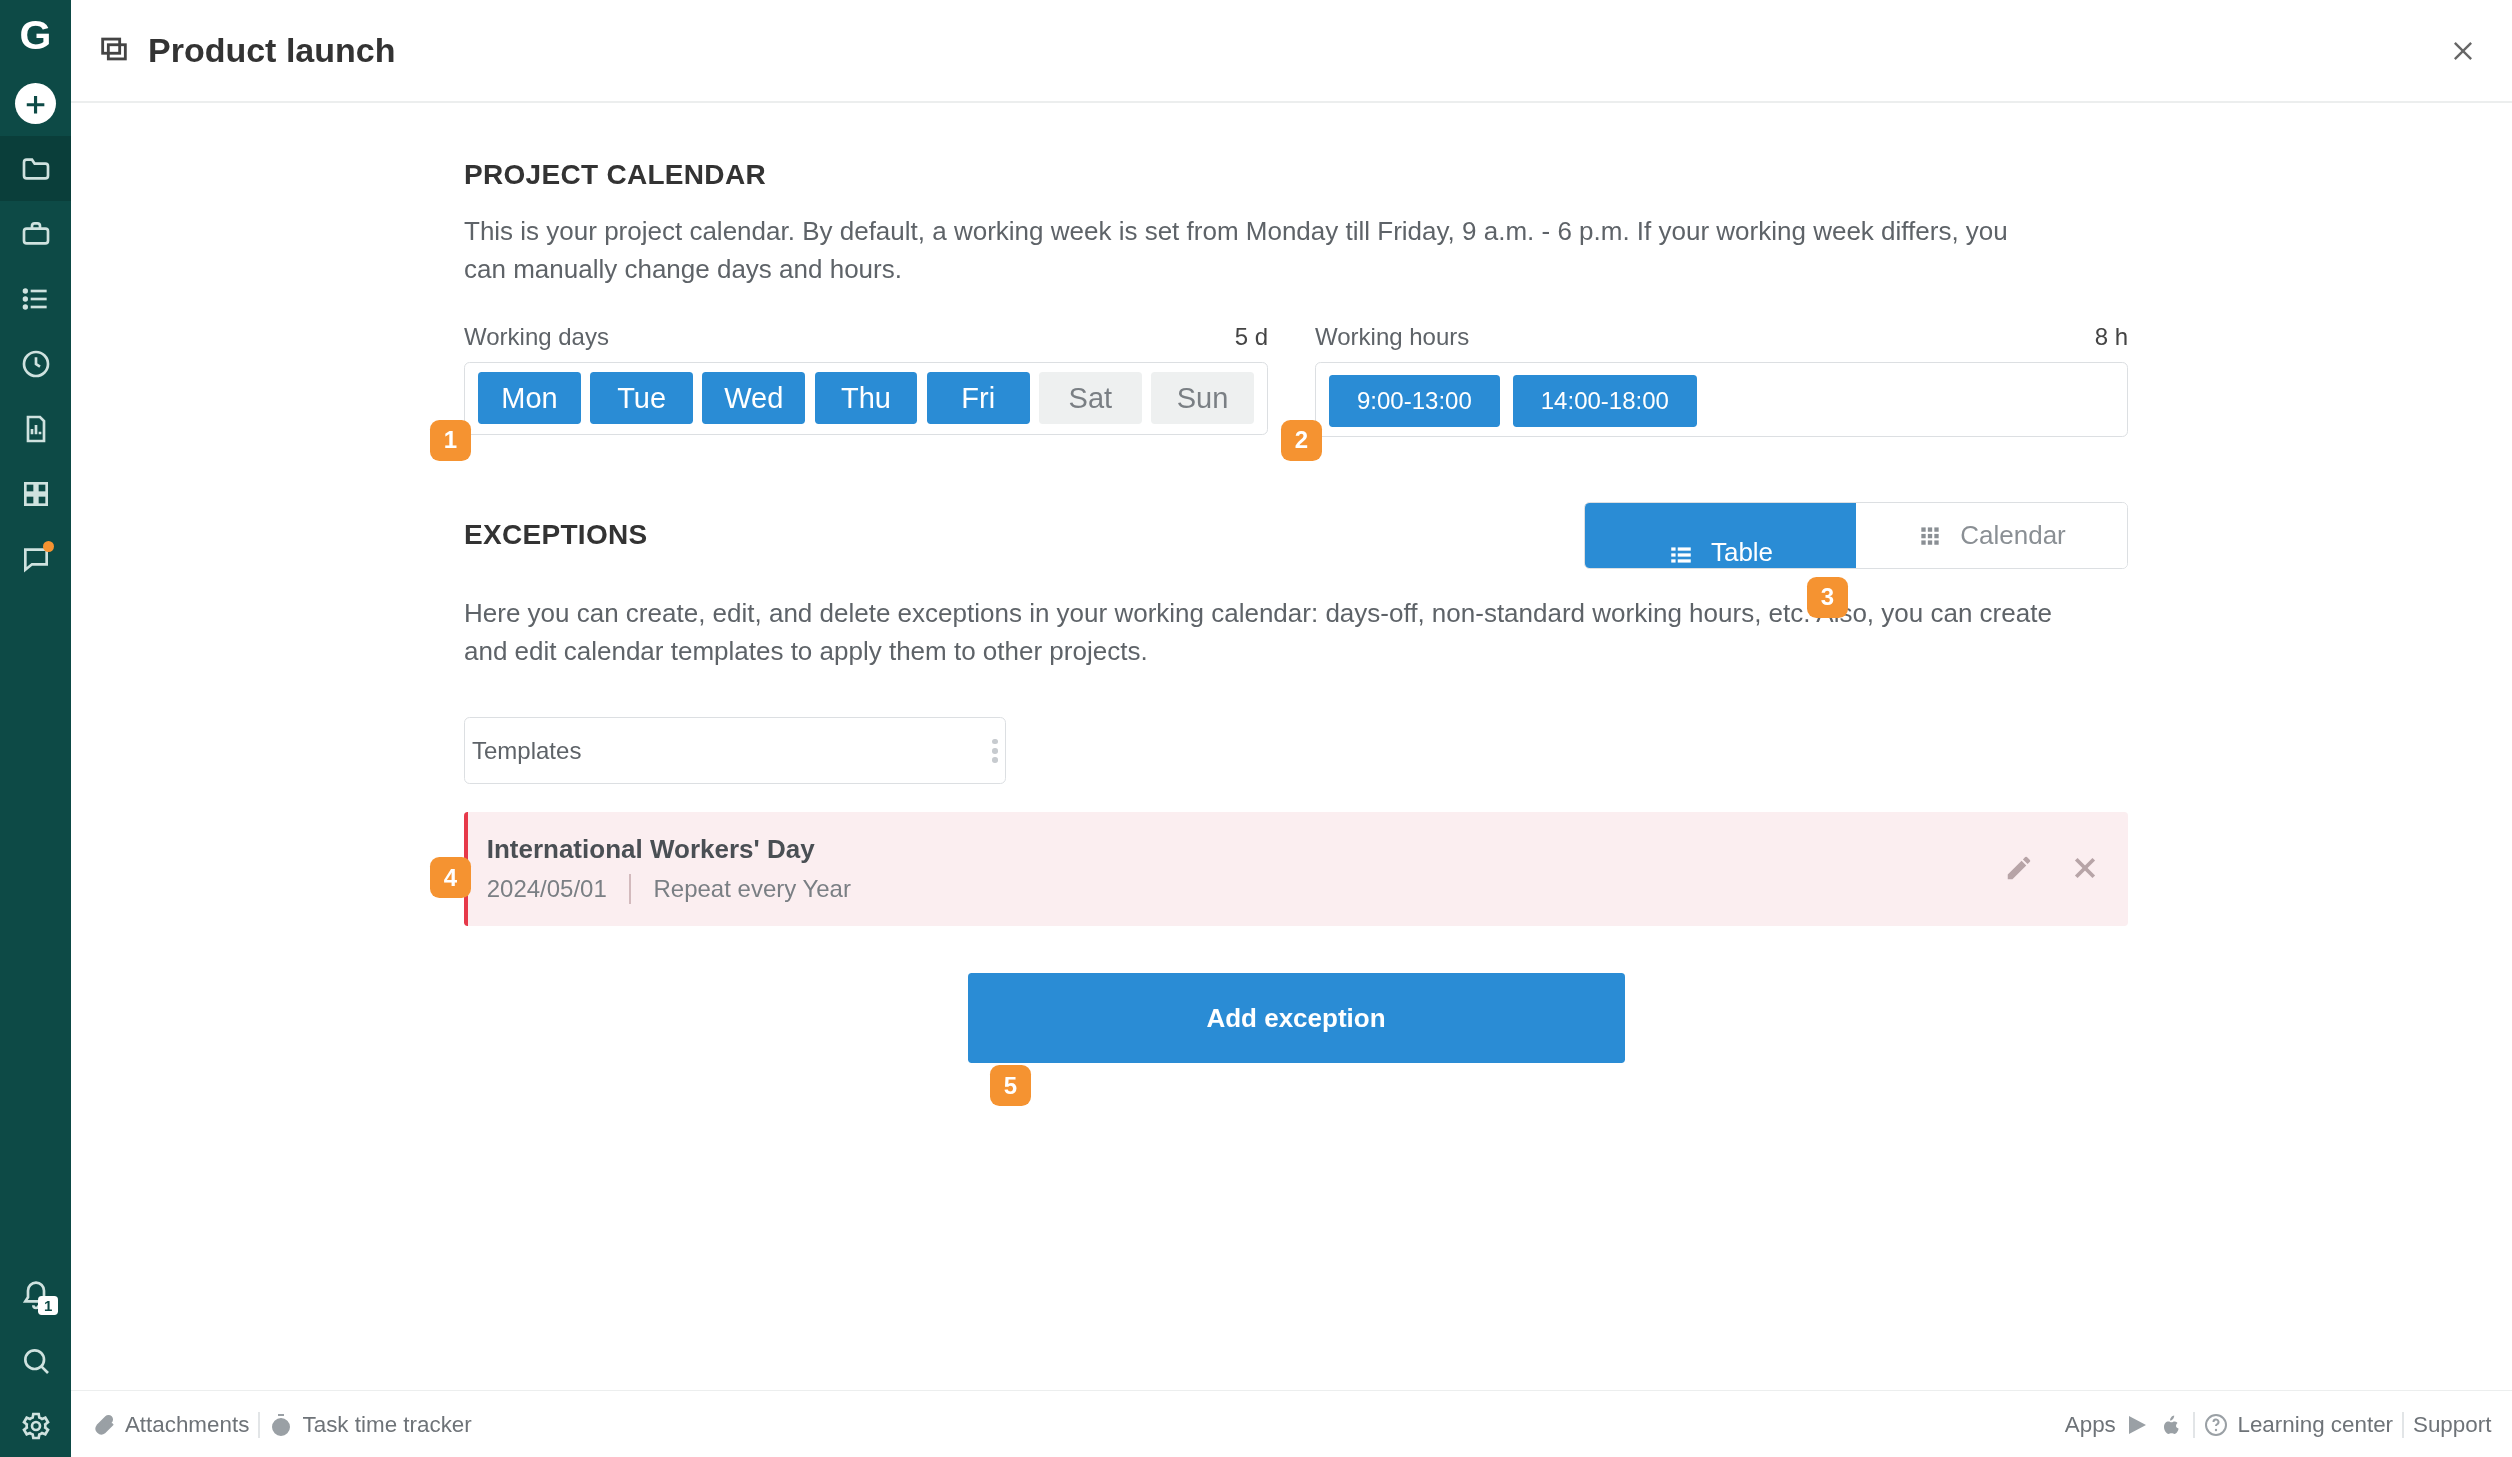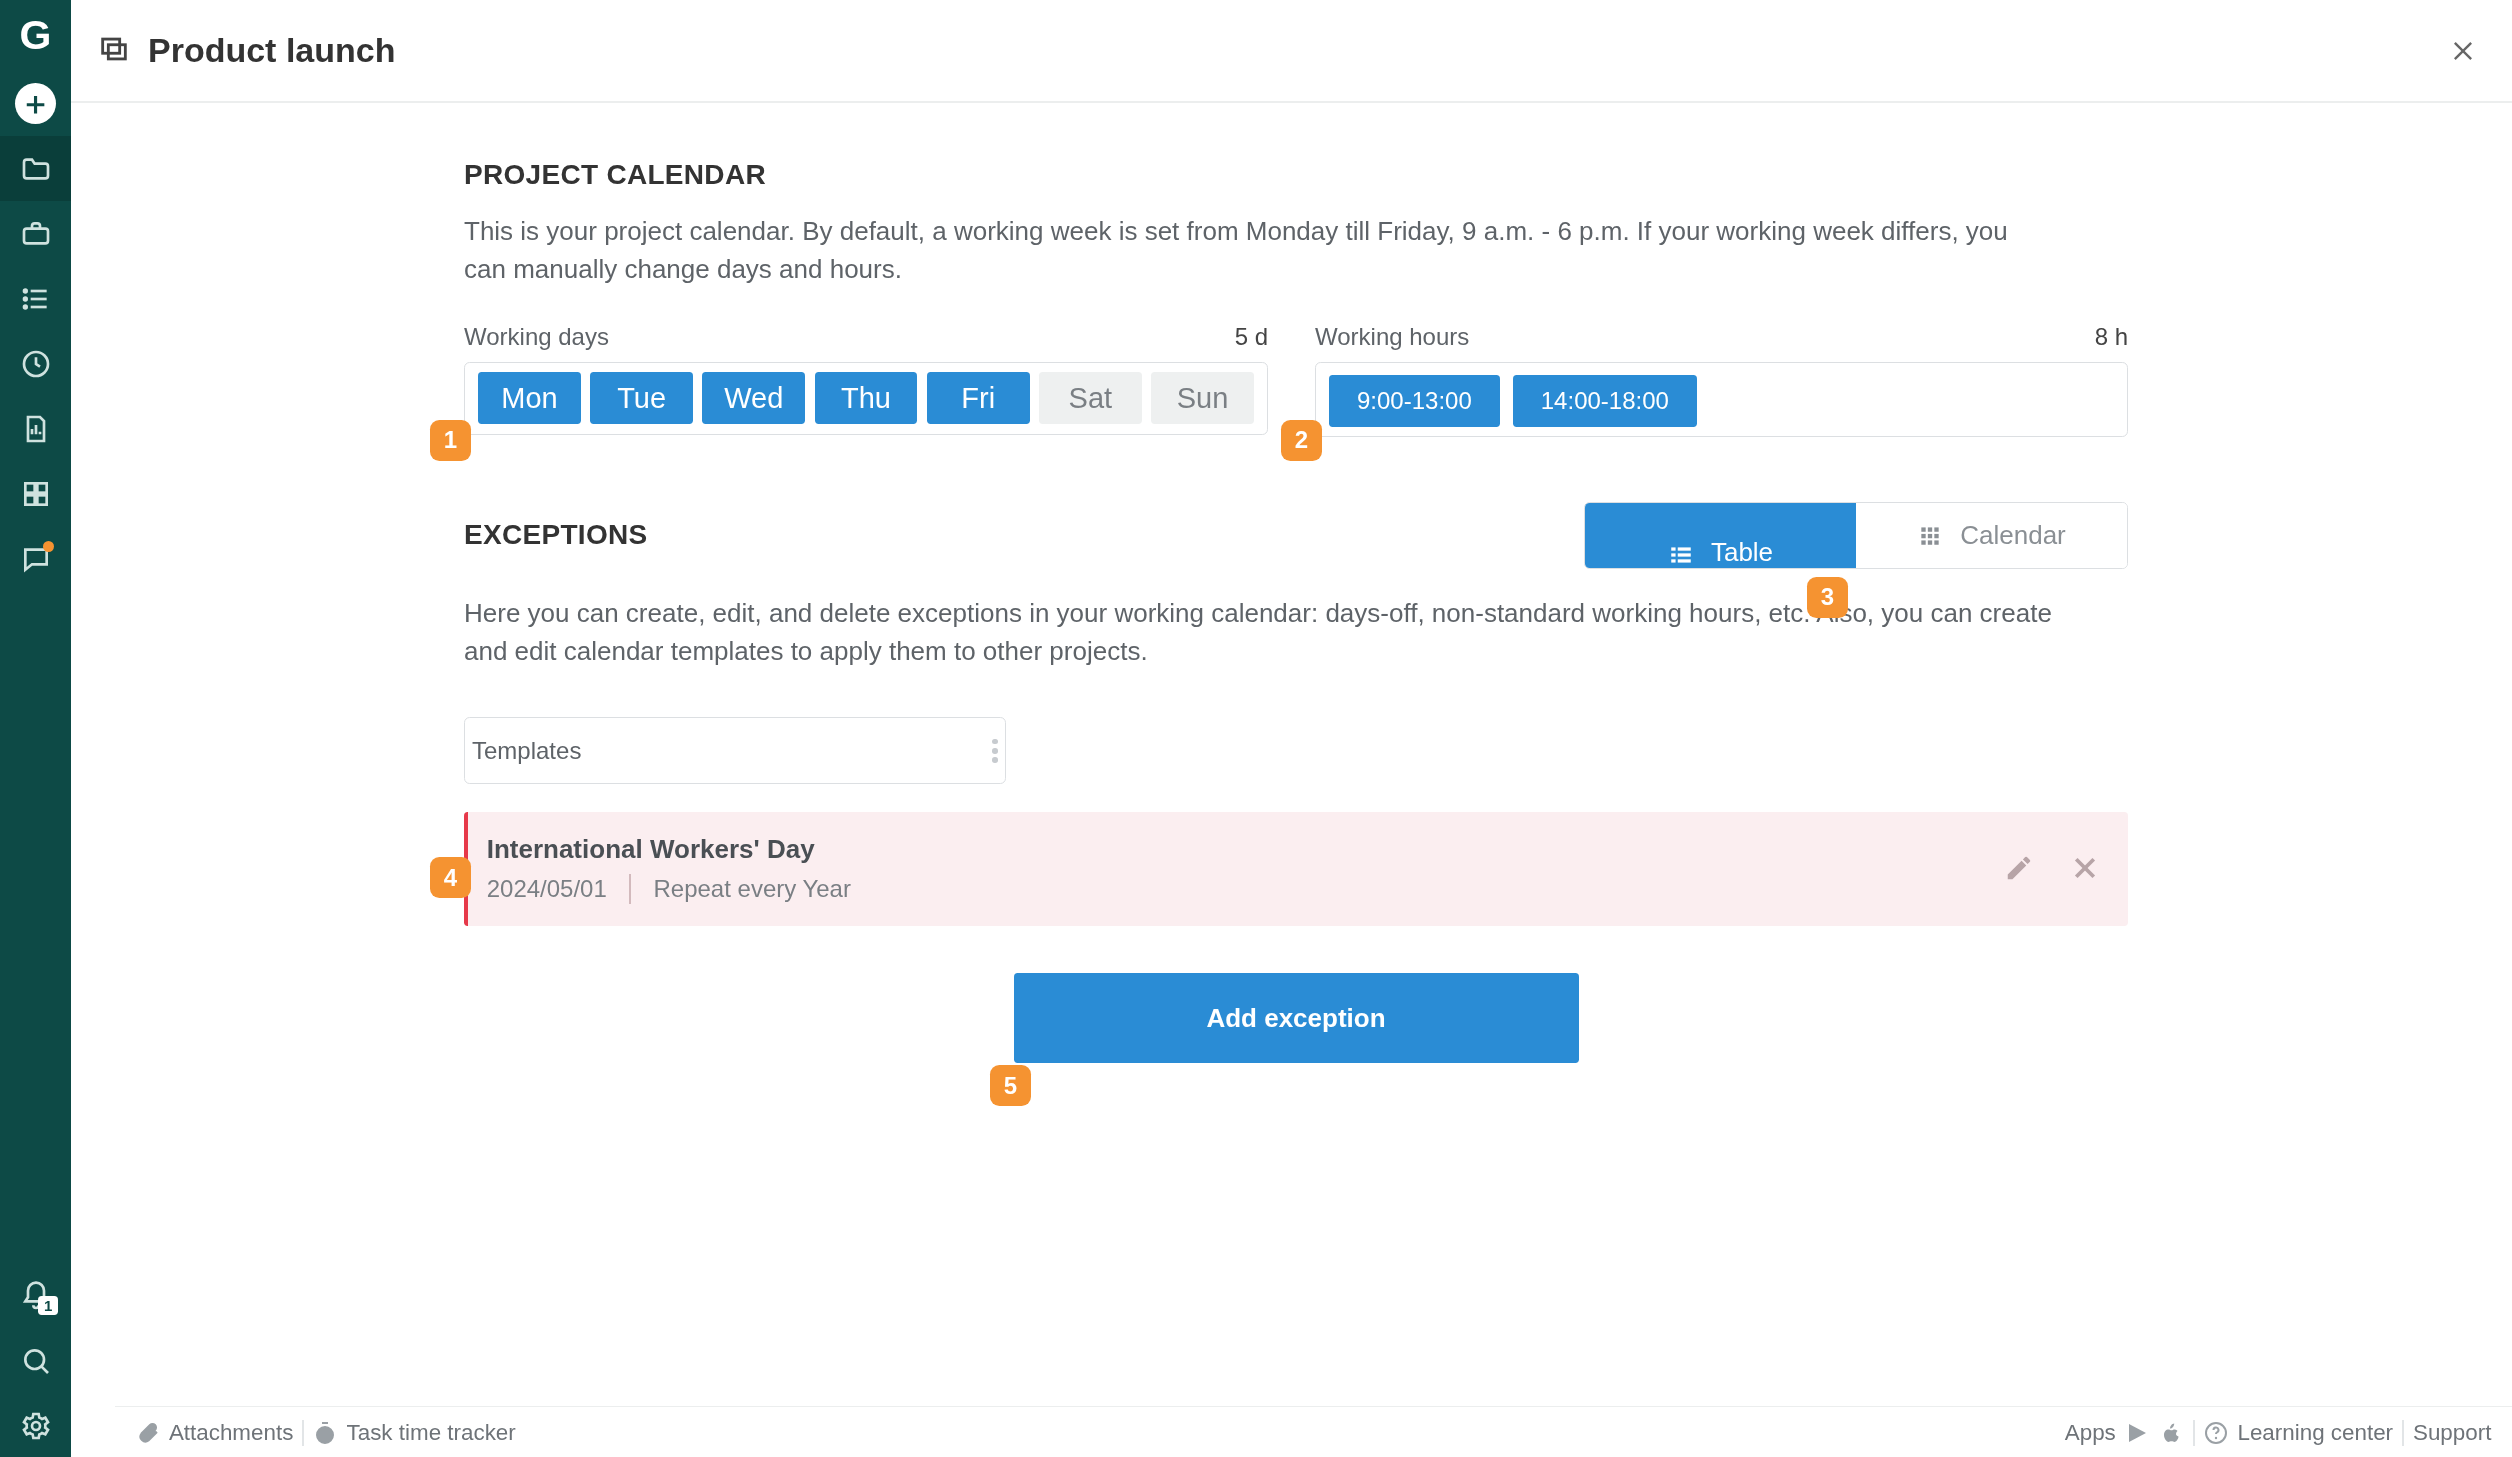--- a/index.html
+++ b/index.html
@@ -231,42 +231,41 @@
 .exc-card .exc-title { font-size: 26px; font-weight: 700; color: #4a4f54; margin-bottom: 9.3px; }
 .exc-card .exc-sub { font-size: 24px; color: #7a7f84; display: flex; align-items: center; gap: 22.4px; }
 .exc-card .exc-sub .divider { width: 1.9px; height: 30px; background: #d3babd; }
 .exc-card .exc-actions { display: flex; gap: 36px; color: #b7a4a7; }
 .exc-card .exc-actions .act { cursor: pointer; }
 .exc-card .exc-actions svg { width: 30px; height: 30px; }
 
 
 .add-btn-row { display: flex; justify-content: center; }
 .add-btn {
-  width: 565px;
+  width: 657px;
   height: 90px;
   background: #2a8cd5;
   color: #fff;
   font-size: 26px;
   font-weight: 600;
   border: none;
   border-radius: 3.7px;
   cursor: pointer;
 }
 
 
 .footer {
-  height: 52px;
+  height: 68px;
   border-top: 1.9px solid #eceeee;
   display: flex;
   align-items: center;
   padding: 0 20.6px;
   font-size: 22.4px;
   color: #6e7378;
   gap: 9px;
-  margin-left: 44px;
 }
 .footer .f-item { display: flex; align-items: center; gap: 9.3px; cursor: pointer; }
 .footer .f-sep { width: 1.9px; height: 26px; background: #e2e5e7; }
 .footer .f-spacer { flex: 1; }
 .footer svg { width: 24px; height: 24px; fill: #9aa0a5; }
 .footer .apps-icons { display: flex; gap: 11.2px; align-items: center; }
 
 
 .marker {
   position: absolute;

